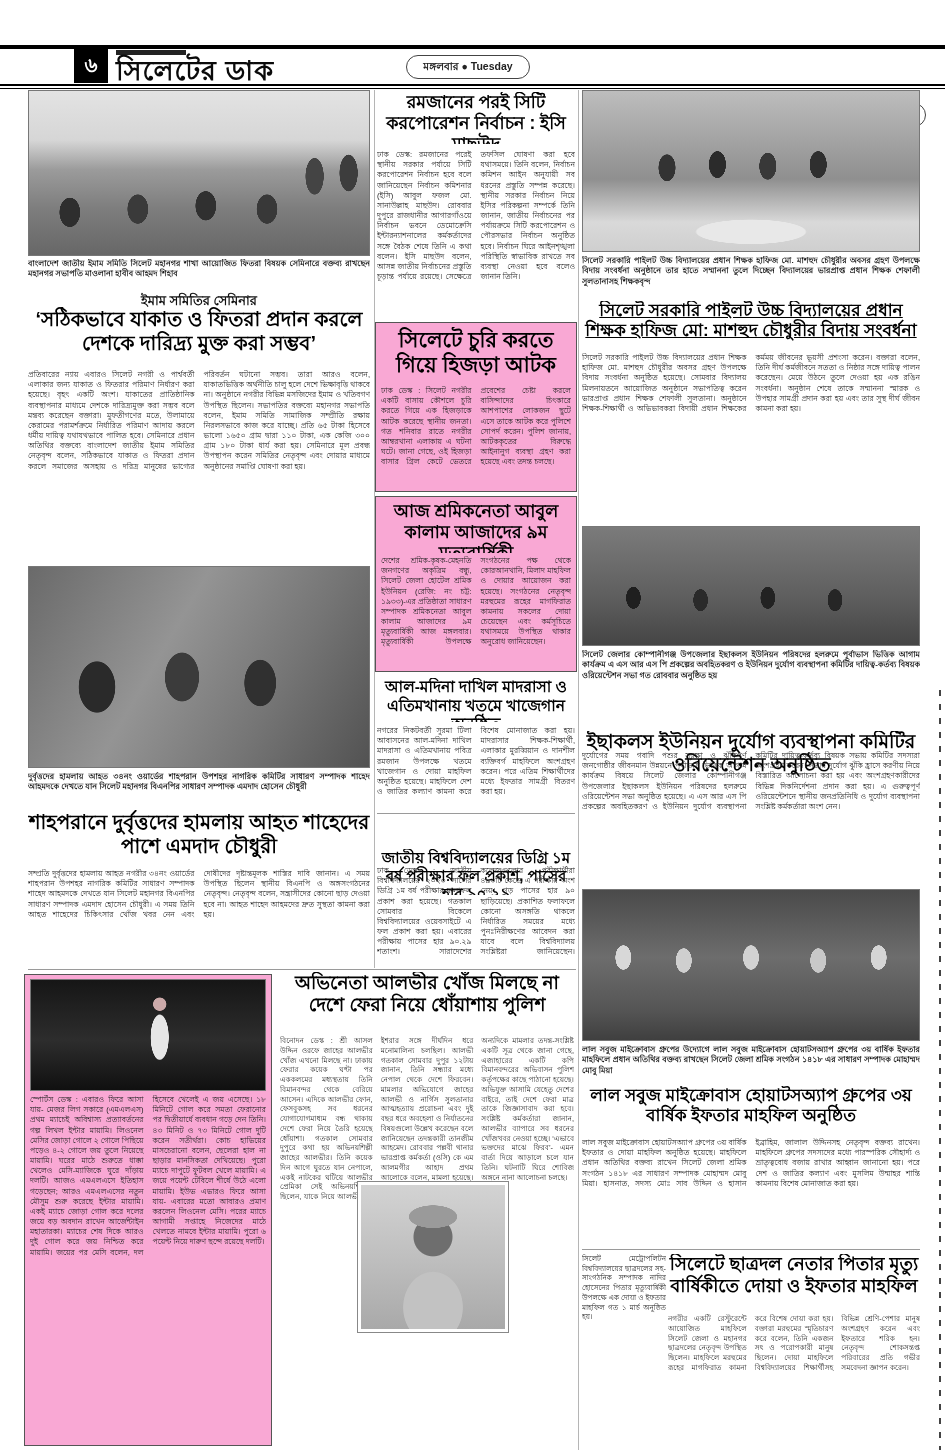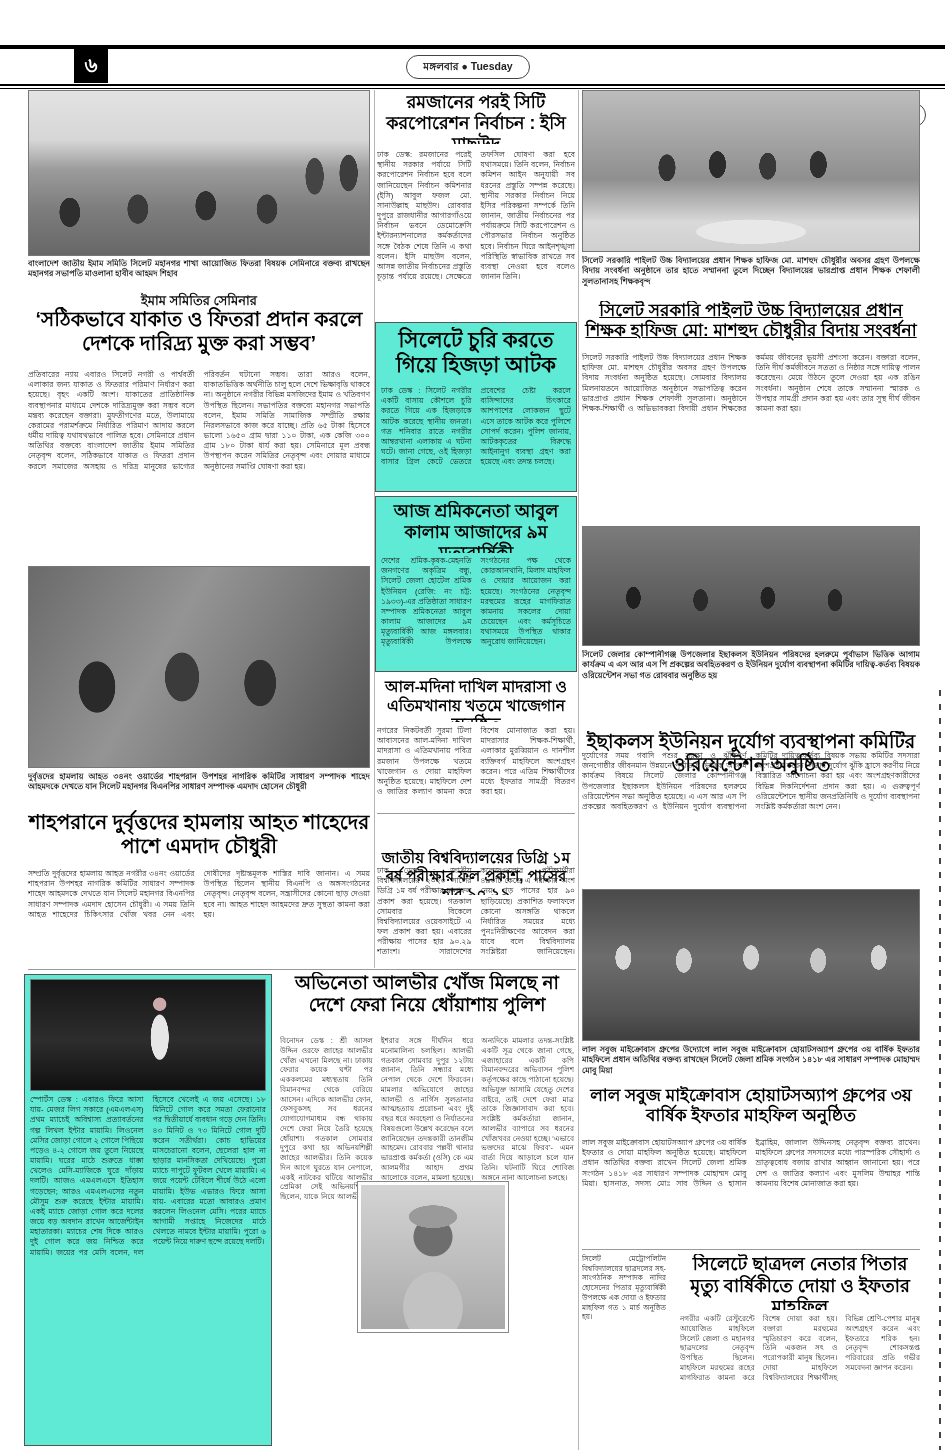--- a/index.html
+++ b/index.html
@@ -16,35 +16,39 @@
   .hdr-rule{border-top:2px solid #000;border-bottom:1px solid #000;height:2px;}
   .photo{background:#999;overflow:hidden;border:1px solid #777;box-sizing:border-box;}
   .caption{font-size:8px;font-weight:600;line-height:1.3;text-align:justify;color:#1a1a1a;overflow:hidden;}
   .kicker{font-size:13px;font-weight:bold;text-align:center;}
   .headline{font-weight:bold;text-align:center;line-height:1.2;color:#000;overflow:hidden;}
   .body-txt{font-size:7.6px;line-height:1.34;text-align:justify;overflow:hidden;color:#222;}
   .cols2{column-count:2;column-gap:9px;}
   .cols3{column-count:3;column-gap:8px;}
   .vrule{width:1px;background:#b5b5b5;}
   .hrule{height:1px;background:#9a9a9a;}
-  .boxed{border:1px solid #555;box-sizing:border-box;padding:4px 5px;background:#5eead4;}
+  .boxed{border:1px solid #555;box-sizing:border-box;padding:4px 5px;background:#f9a8d4;}
   .trim{width:2px;background:repeating-linear-gradient(180deg,#444 0 6px,transparent 6px 14px);}
   .sidecol{font-size:7.2px;line-height:1.35;text-align:justify;color:#222;overflow:hidden;}
 </style>
 </head>
 <body>
 
 <div class="page">
 
   <div class="abs topbar" style="left:0;top:45px;width:945px;height:4px;"></div>
 
   <div class="abs pagenum" style="left:74px;top:49px;width:34px;height:34px;">
     <span>৬</span>
   </div>
 
+  <div class="abs" style="left:116px;top:50px;width:250px;">
+    <div class="masthead-tag"></div>
+    <div class="masthead">সিলেটের ডাক</div>
+  </div>
 
   <div class="abs pill" style="left:406px;top:55px;width:122px;height:22px;">
     <span>মঙ্গলবার ● Tuesday</span>
   </div>
 
   <div class="abs pill" style="left:738px;top:55px;width:186px;height:22px;font-size:10px;margin-top:48px;">
     <span>১৮ ফাল্গুন ১৪৩২ বাংলা ● ০৩ মার্চ ২০২৬</span>
   </div>
 
   <div class="abs hdr-rule" style="left:0;top:84px;width:945px;"></div>
@@ -129,21 +133,21 @@
       radial-gradient(ellipse 13px 20px at 70% 47%, #c8c8c8 60%, transparent 62%),
       radial-gradient(ellipse 13px 20px at 88% 45%, #d5d5d5 60%, transparent 62%),
       linear-gradient(180deg,#4a4a4a,#6d6d6d 45%,#555 80%,#3f3f3f);"></div>
   <div class="abs caption" style="left:582px;top:1045px;width:338px;height:36px;">লাল সবুজ মাইক্রোবাস গ্রুপের উদ্যোগে লাল সবুজ মাইক্রোবাস হোয়াটসঅ্যাপ গ্রুপের ৩য় বার্ষিক ইফতার মাহফিলে প্রধান অতিথির বক্তব্য রাখছেন সিলেট জেলা শ্রমিক সংগঠন ১৪১৮ এর সাধারণ সম্পাদক মোহাম্মদ মোবু মিয়া</div>
 
   <div class="abs headline" style="left:582px;top:1086px;width:338px;height:48px;font-size:17px;">লাল সবুজ মাইক্রোবাস হোয়াটসঅ্যাপ গ্রুপের ৩য় বার্ষিক ইফতার মাহফিল অনুষ্ঠিত</div>
   <div class="abs body-txt cols2" style="left:582px;top:1138px;width:338px;height:108px;">লাল সবুজ মাইক্রোবাস হোয়াটসঅ্যাপ গ্রুপের ৩য় বার্ষিক ইফতার ও দোয়া মাহফিল অনুষ্ঠিত হয়েছে। মাহফিলে প্রধান অতিথির বক্তব্য রাখেন সিলেট জেলা শ্রমিক সংগঠন ১৪১৮ এর সাধারণ সম্পাদক মোহাম্মদ মোবু মিয়া। হাসনাত, সদস্য মোঃ সাব উদ্দিন ও হাসান ইব্রাহিম, জালাল উদ্দিনসহ নেতৃবৃন্দ বক্তব্য রাখেন। মাহফিলে গ্রুপের সদস্যদের মধ্যে পারস্পরিক সৌহার্দ্য ও ভ্রাতৃত্ববোধ বজায় রাখার আহ্বান জানানো হয়। পরে দেশ ও জাতির কল্যাণ এবং মুসলিম উম্মাহর শান্তি কামনায় বিশেষ মোনাজাত করা হয়।</div>
 
   <div class="abs hrule" style="left:582px;top:1249px;width:338px;"></div>
 
-  <div class="abs" style="left:582px;top:1254px;width:338px;height:194px;display:flex;gap:14px;">
+  <div class="abs" style="left:582px;top:1254px;width:338px;height:194px;display:flex;gap:2px;">
     <div class="sidecol" style="width:84px;flex:none;height:194px;">সিলেট মেট্রোপলিটন বিশ্ববিদ্যালয়ের ছাত্রদলের সহ-সাংগঠনিক সম্পাদক নাদির হোসেনের পিতার মৃত্যুবার্ষিকী উপলক্ষে এক দোয়া ও ইফতার মাহফিল গত ১ মার্চ অনুষ্ঠিত হয়।</div>
     <div style="flex:1;overflow:hidden;">
       <div class="headline" style="font-size:18px;height:56px;">সিলেটে ছাত্রদল নেতার পিতার মৃত্যু বার্ষিকীতে দোয়া ও ইফতার মাহফিল</div>
       <div class="body-txt cols3" style="height:132px;margin-top:4px;font-size:7.3px;">নগরীর একটি রেস্টুরেন্টে আয়োজিত মাহফিলে সিলেট জেলা ও মহানগর ছাত্রদলের নেতৃবৃন্দ উপস্থিত ছিলেন। মাহফিলে মরহুমের রূহের মাগফিরাত কামনা করে বিশেষ দোয়া করা হয়। বক্তারা মরহুমের স্মৃতিচারণ করে বলেন, তিনি একজন সৎ ও পরোপকারী মানুষ ছিলেন। দোয়া মাহফিলে বিশ্ববিদ্যালয়ের শিক্ষার্থীসহ বিভিন্ন শ্রেণি-পেশার মানুষ অংশগ্রহণ করেন এবং ইফতারে শরিক হন। নেতৃবৃন্দ শোকসন্তপ্ত পরিবারের প্রতি গভীর সমবেদনা জ্ঞাপন করেন।</div>
     </div>
   </div>
 
   <div class="abs boxed" style="left:24px;top:974px;width:248px;height:472px;">
     <div class="photo" style="width:236px;height:112px;background:
         radial-gradient(ellipse 16px 40px at 55% 52%, #e6e6e6 55%, transparent 58%),

